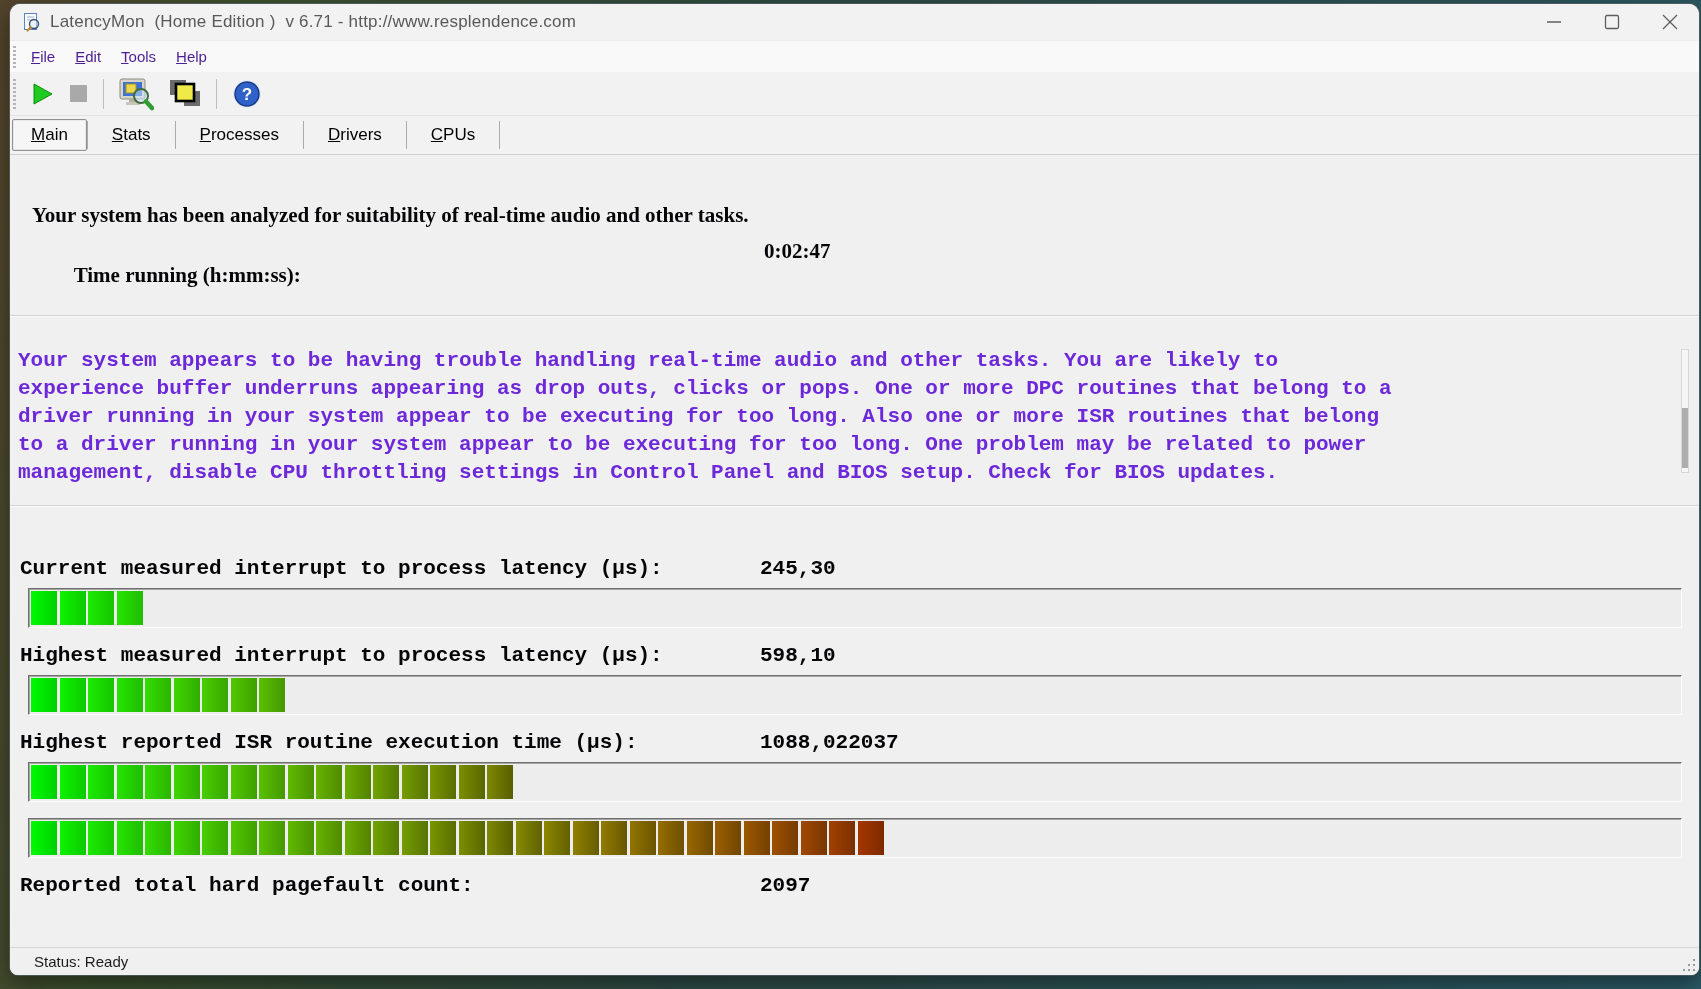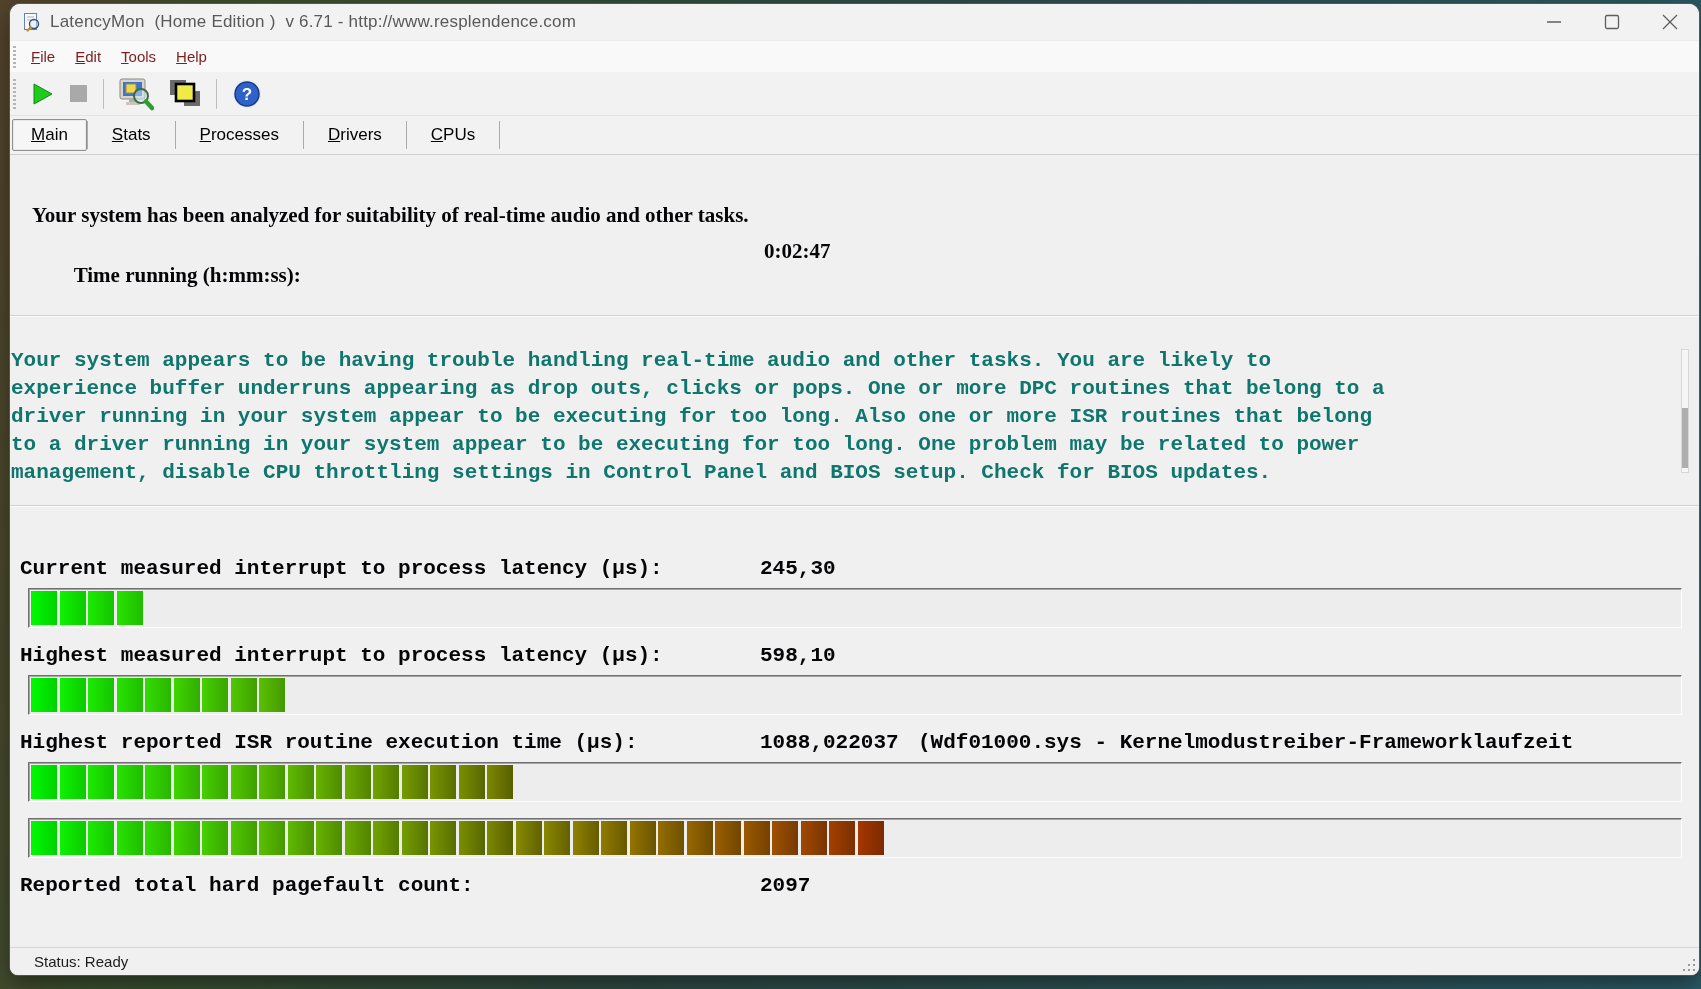--- a/index.html
+++ b/index.html
@@ -11,21 +11,21 @@
   
   .titlebar{height:36px;background:#f2f2f2;display:flex;align-items:center;}
   .title-icon{margin:0 8px 0 12px;display:flex;align-items:center;}
   .title-text{font-size:17px;color:#595959;letter-spacing:.2px;white-space:pre;}
   .win-controls{margin-left:auto;display:flex;height:100%;}
   .win-btn{width:58px;height:100%;display:flex;align-items:center;justify-content:center;}
   
   .menubar{height:31px;background:#f9f9f9;display:flex;align-items:center;border-top:1px solid #ececec;}
   .grip{width:3px;height:22px;margin:0 6px 0 3px;
     background:repeating-linear-gradient(180deg,#b5b5b5 0 2px,transparent 2px 4px);}
-  .menu-item{font-size:15px;color:#7f1d1d;padding:3px 9px;margin-right:2px;text-align:center;}
+  .menu-item{font-size:15px;color:#4c1d95;padding:3px 9px;margin-right:2px;text-align:center;}
   .menu-item u{text-decoration:underline;}
   
   .toolbar{height:43px;background:#f2f2f2;display:flex;align-items:center;}
   .toolbar .grip{height:30px;}
   .tb-btn{display:flex;align-items:center;justify-content:center;margin:0 7px;}
   .tb-sep{width:1px;height:30px;background:#bdbdbd;margin:0 7px;}
   
   .tabstrip{height:38px;background:#f2f2f2;display:flex;align-items:center;border-top:1px solid #e3e3e3;border-bottom:1px solid #cfcfcf;}
   .tab{font-size:17px;color:#000;padding:5px 24px;white-space:nowrap;}
   .tab u{text-decoration:underline;}
@@ -33,21 +33,21 @@
     padding:5px 18px;margin-left:2px;box-shadow:inset 0 0 0 1px #e8e8e8;}
   .tab-sep{width:1px;height:28px;background:#ababab;}
   
   .content{position:relative;background:#f0f0f0;font-family:"Liberation Mono","DejaVu Sans Mono",monospace;font-weight:bold;}
   .divider{height:0;border-top:1px solid #d2d2d2;border-bottom:1px solid #fbfbfb;}
   .sec1{height:160px;box-sizing:border-box;padding:48px 0 0 4px;font-family:Liberation Serif, serif;}
   .line{position:relative;height:24px;line-height:24px;font-size:21px;color:#050508;padding-left:18px;white-space:pre;}
   .sec1 .line2{margin-top:12px;}
   .posval{position:absolute;left:750px;top:0;}
   .sec2{height:188px;box-sizing:border-box;padding:30px 0 0 0;position:relative;}
-  .warn-line{height:28px;line-height:28px;font-size:21px;color:#0f766e;padding-left:1px;white-space:pre;}
+  .warn-line{height:28px;line-height:28px;font-size:21px;color:#6d28d9;padding-left:8px;white-space:pre;}
   .warn-scroll{position:absolute;right:10px;top:32px;width:8px;height:124px;background:#f6f6f6;border:1px solid #d7d7d7;box-sizing:border-box;}
   .warn-thumb{margin-top:58px;height:60px;background:#aeaeae;}
   .sec3{box-sizing:border-box;padding:50px 0 0 0;}
   .mrow{margin-bottom:16px;}
   .mlabel-line{position:relative;height:24px;line-height:24px;font-size:21px;color:#050508;padding-left:10px;white-space:pre;margin-bottom:7px;}
   .mextra{position:absolute;left:908px;top:0;white-space:pre;}
   .mbar{height:40px;margin:0 17px 0 18px;background:#ededed;box-sizing:border-box;
     border:1px solid;border-color:#6f6f6f #fdfdfd #fdfdfd #6f6f6f;
     box-shadow:inset 1px 1px 0 #a6a6a6;display:flex;align-items:stretch;gap:2.5px;padding:2px;}
   .seg{width:26px;flex:0 0 26px;}
@@ -196,21 +196,21 @@
             <div class="seg" style="background: linear-gradient(to right, rgb(27, 236, 0), rgb(22, 195, 0));"></div>
             <div class="seg" style="background: linear-gradient(to right, rgb(39, 228, 0), rgb(32, 188, 0));"></div>
             <div class="seg" style="background: linear-gradient(to right, rgb(51, 221, 0), rgb(42, 181, 0));"></div>
             <div class="seg" style="background: linear-gradient(to right, rgb(62, 214, 0), rgb(50, 173, 0));"></div>
             <div class="seg" style="background: linear-gradient(to right, rgb(71, 207, 0), rgb(57, 166, 0));"></div>
             <div class="seg" style="background: linear-gradient(to right, rgb(80, 200, 0), rgb(64, 159, 0));"></div>
             <div class="seg" style="background: linear-gradient(to right, rgb(89, 193, 0), rgb(70, 152, 0));"></div>
           </div>
         </div>
         <div class="mrow">
-          <div class="mlabel-line"><span>Highest reported ISR routine execution time (µs):</span><span class="posval">1088,022037</span><span class="mextra">(Wdf01000.sys - Kernelmodustreiber-Frameworklaufzeit</span></div>
+          <div class="mlabel-line"><span>Highest reported ISR routine execution time (µs):</span><span class="posval">1088,022037</span></div>
           <div class="mbar">
             <div class="seg" style="background: linear-gradient(to right, rgb(0, 250, 0), rgb(0, 209, 0));"></div>
             <div class="seg" style="background: linear-gradient(to right, rgb(14, 243, 0), rgb(12, 202, 0));"></div>
             <div class="seg" style="background: linear-gradient(to right, rgb(27, 236, 0), rgb(22, 195, 0));"></div>
             <div class="seg" style="background: linear-gradient(to right, rgb(39, 228, 0), rgb(32, 188, 0));"></div>
             <div class="seg" style="background: linear-gradient(to right, rgb(51, 221, 0), rgb(42, 181, 0));"></div>
             <div class="seg" style="background: linear-gradient(to right, rgb(62, 214, 0), rgb(50, 173, 0));"></div>
             <div class="seg" style="background: linear-gradient(to right, rgb(71, 207, 0), rgb(57, 166, 0));"></div>
             <div class="seg" style="background: linear-gradient(to right, rgb(80, 200, 0), rgb(64, 159, 0));"></div>
             <div class="seg" style="background: linear-gradient(to right, rgb(89, 193, 0), rgb(70, 152, 0));"></div>

